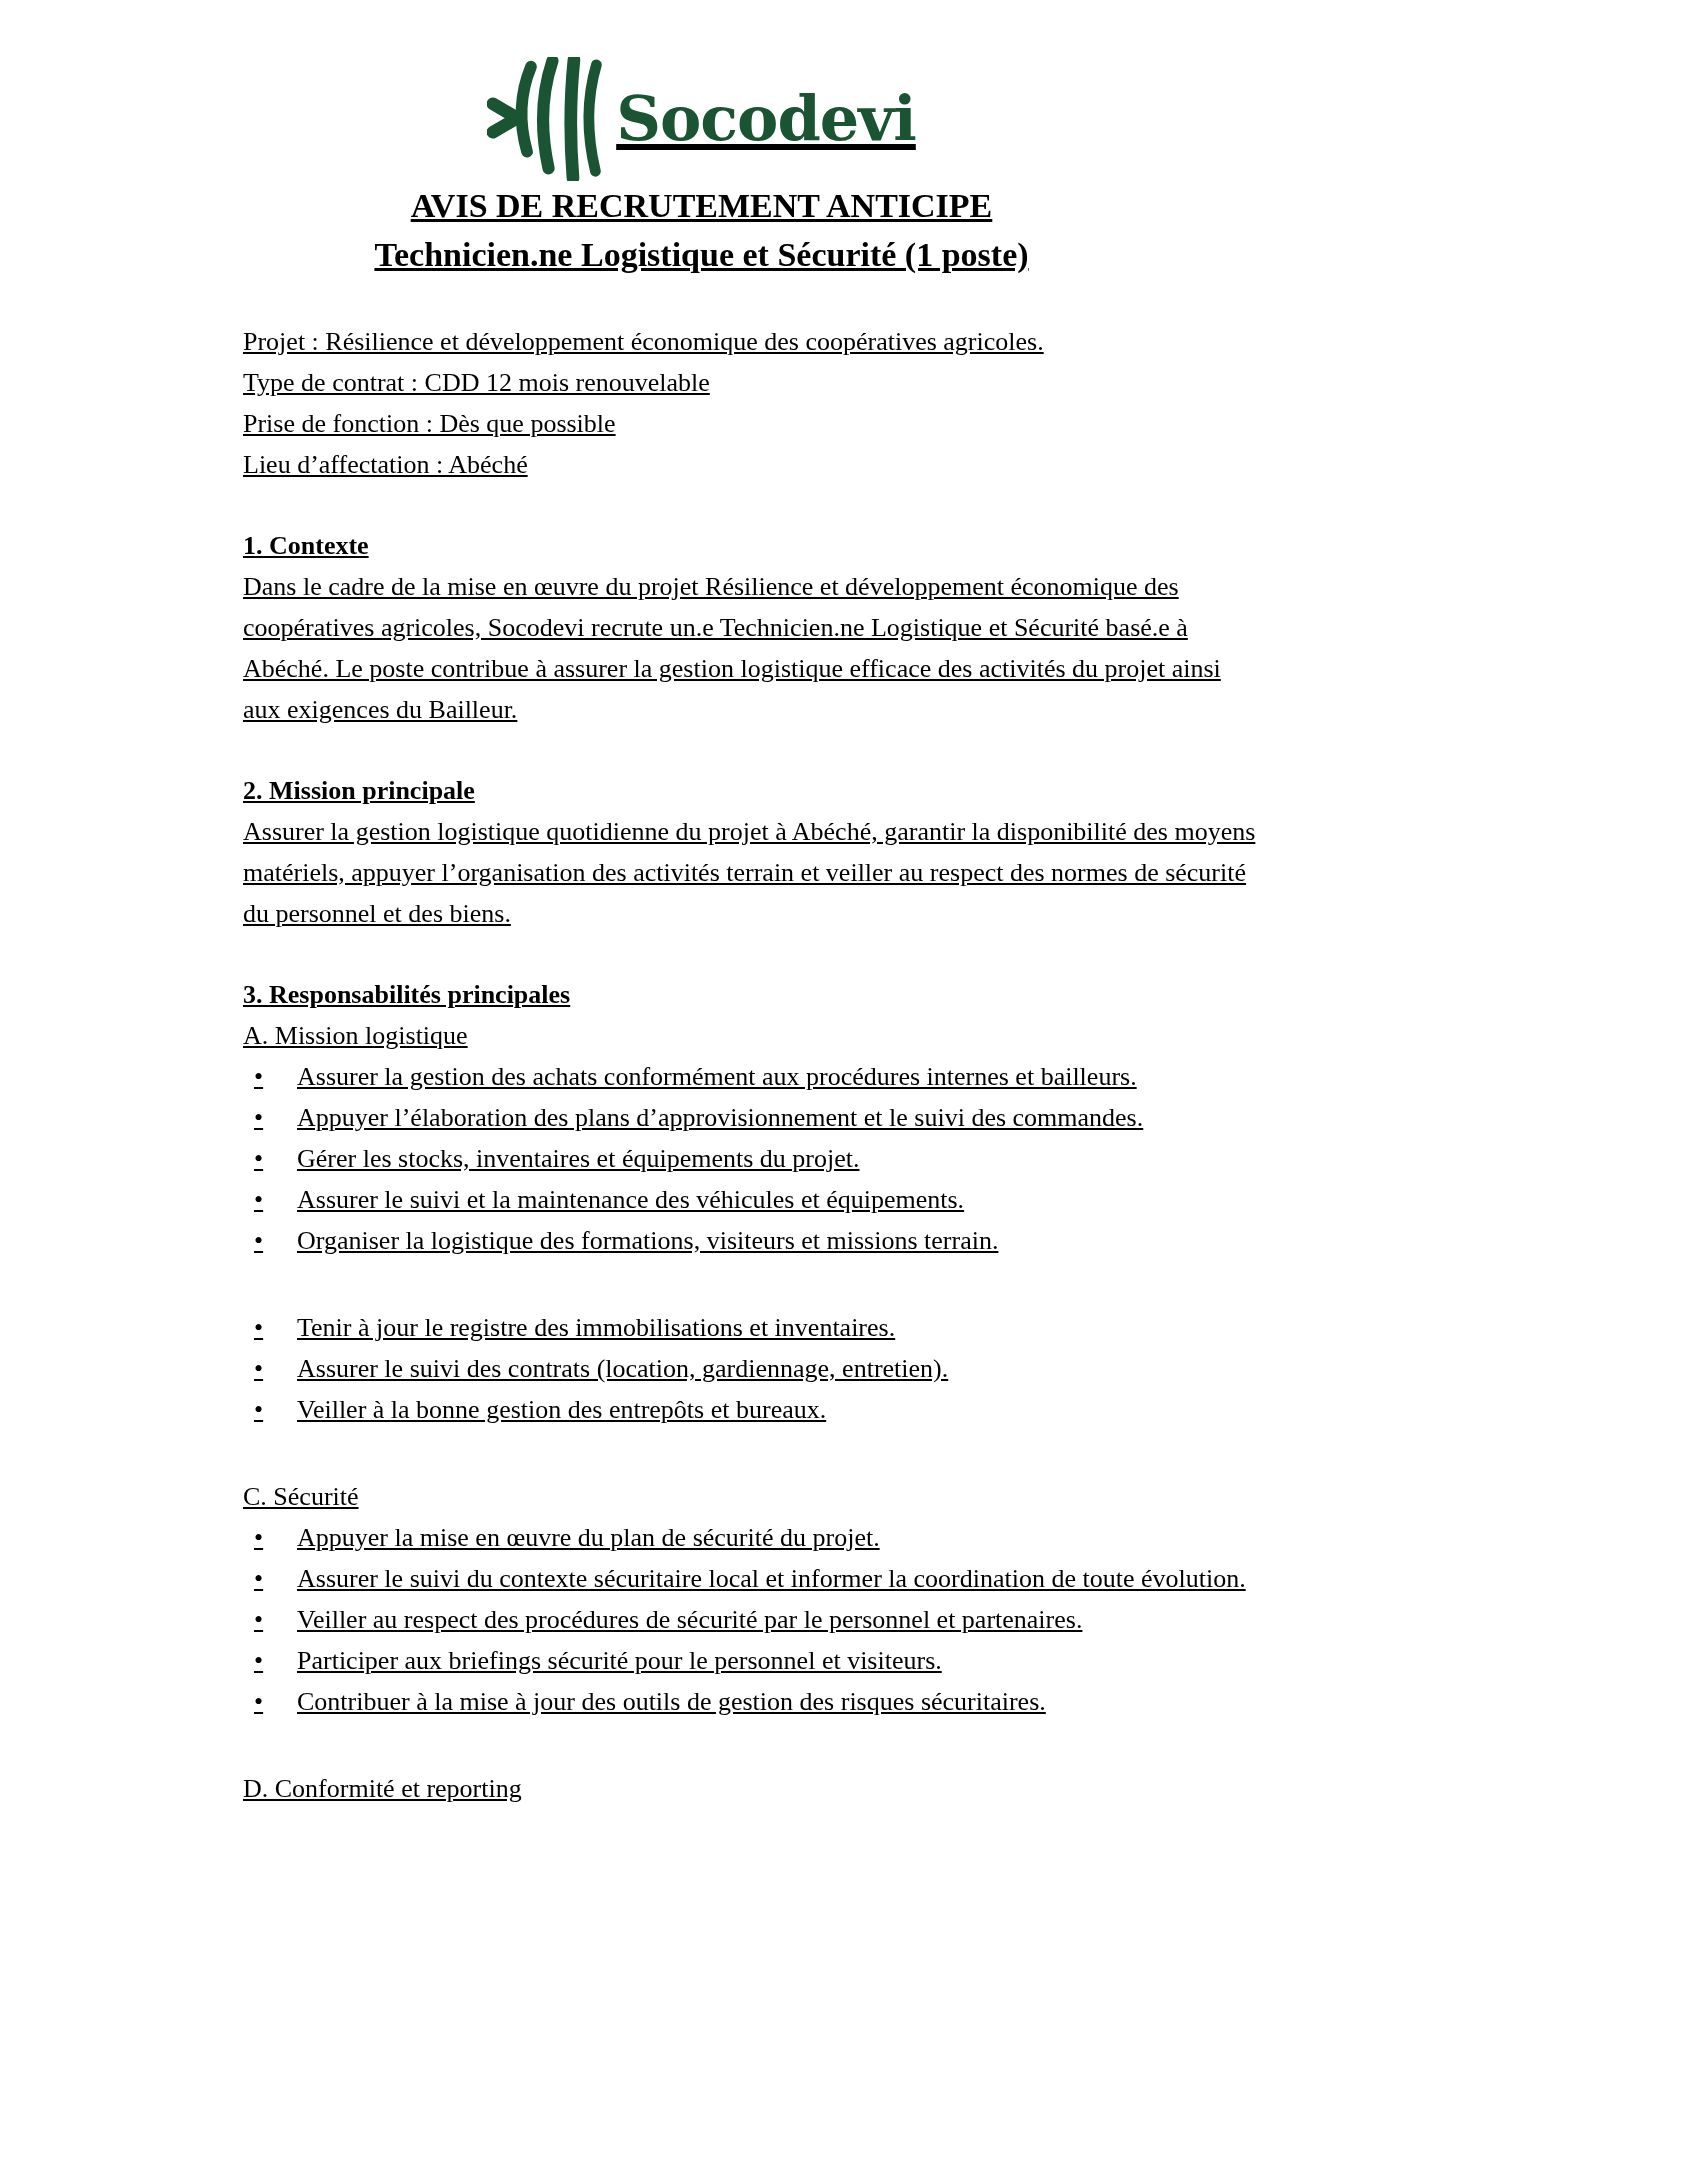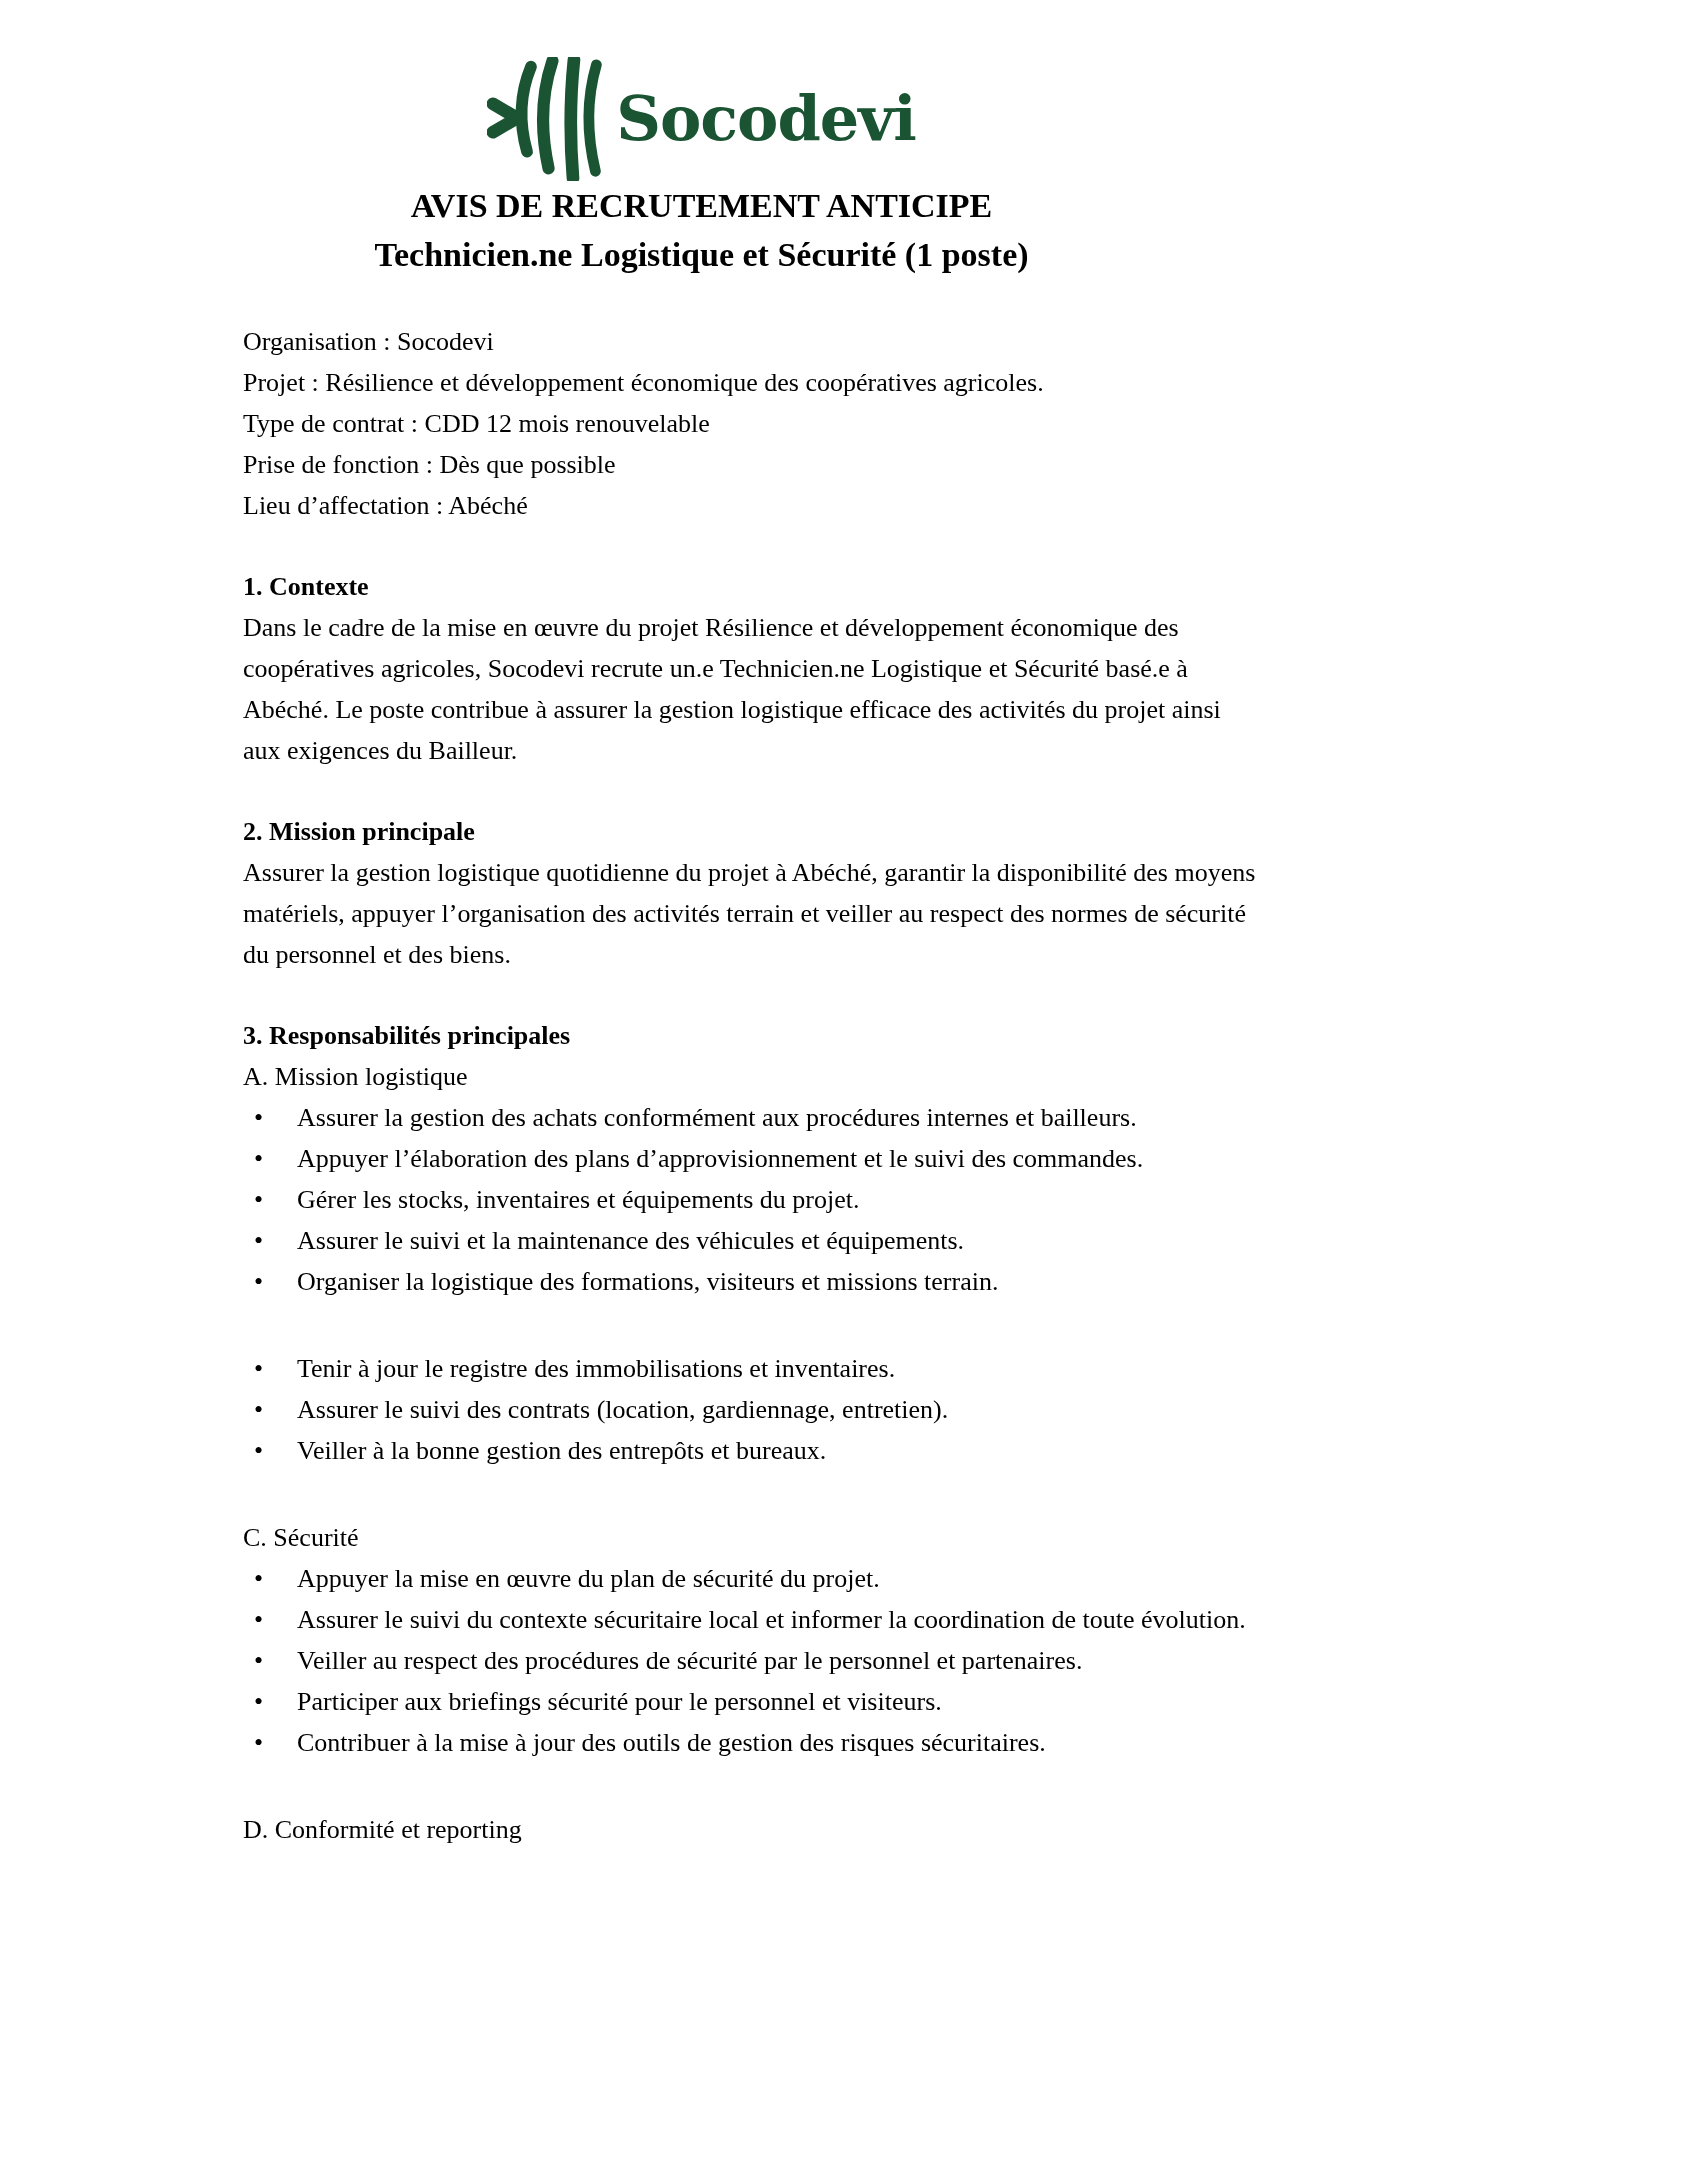--- a/index.html
+++ b/index.html
@@ -6,20 +6,21 @@
   html, body { margin: 0; padding: 0; background: #ffffff; }
   .page {
     width: 1398px;
     height: 2178px;
     background: #ffffff;
     color: #000000;
     font-family: "Liberation Serif", "DejaVu Serif", serif;
     padding: 57px 238px 0 243px;
     position: relative;
     overflow: hidden;
+    text-decoration: underline;
   }
   .logo-row {
     display: flex;
     align-items: center;
     justify-content: center;
     height: 124px;
     color: #1a5433;
   }
   .logo-icon { width: 127px; height: 124px; flex: 0 0 auto; }
   .logo-text {
@@ -66,21 +67,20 @@
     </svg>
     <span class="logo-text">Socodevi</span>
   </div>
 
   <div class="title-block">
     <p class="doc-title">AVIS DE RECRUTEMENT ANTICIPE</p>
     <p class="doc-subtitle">Technicien.ne Logistique et Sécurité (1 poste)</p>
   </div>
 
   <div class="meta-block">
-      <p class="txt">Organisation : Socodevi</p>
       <p class="txt">Projet : Résilience et développement économique des coopératives agricoles.</p>
       <p class="txt">Type de contrat : CDD 12 mois renouvelable</p>
       <p class="txt">Prise de fonction : Dès que possible</p>
       <p class="txt">Lieu d’affectation : Abéché</p>
     </div>
 
   <div>
       <section class="section">
         <p class="txt bold">1. Contexte</p>
         <p class="txt">Dans le cadre de la mise en œuvre du projet Résilience et développement économique des</p>

